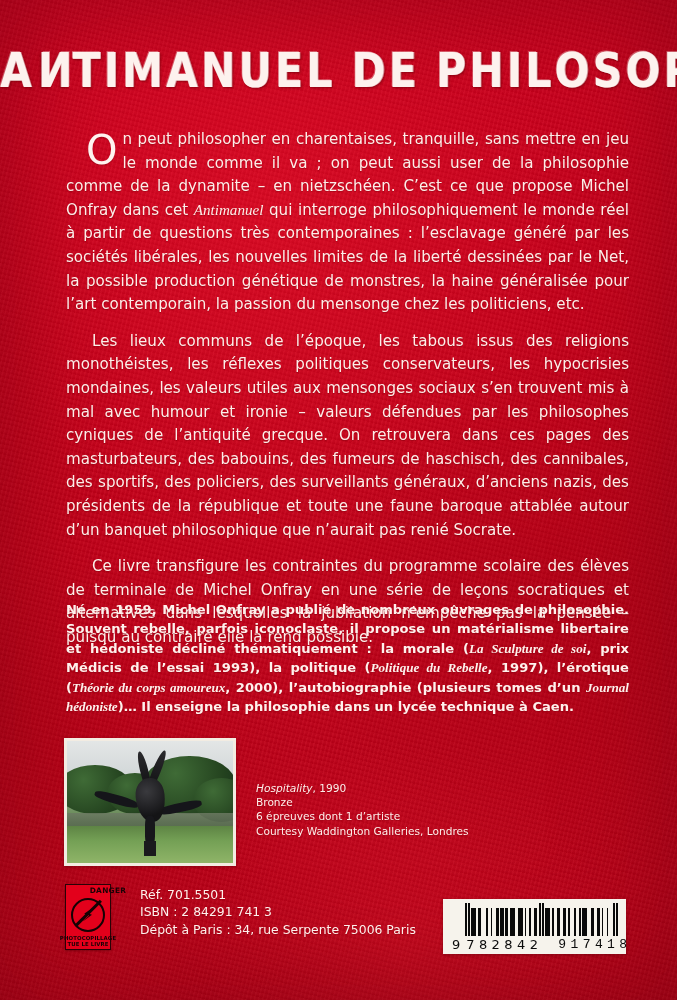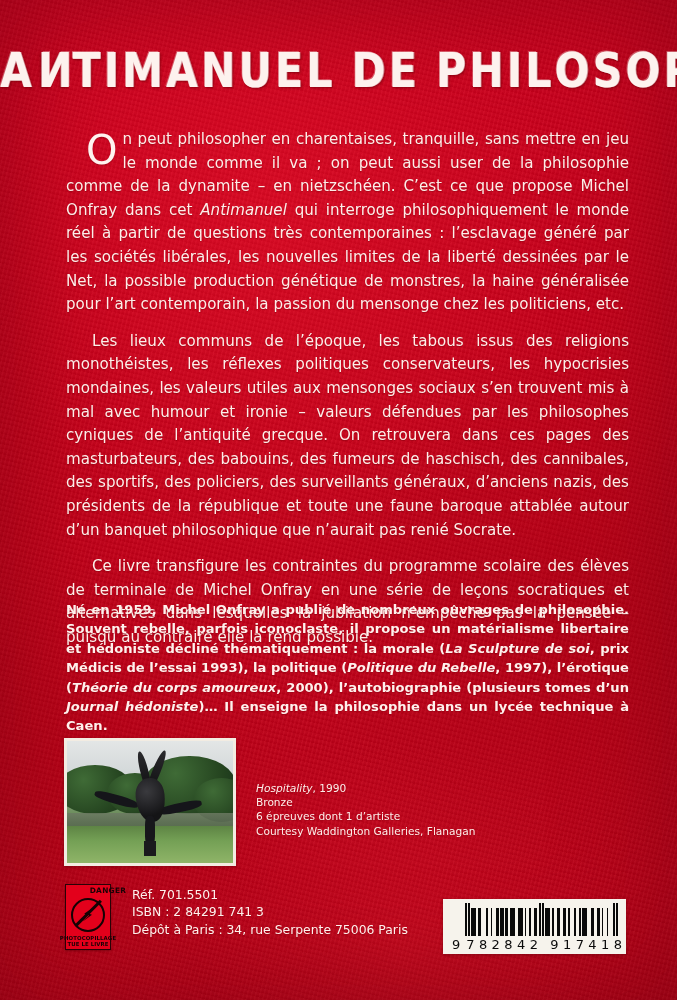--- a/index.html
+++ b/index.html
@@ -97,20 +97,21 @@
     float: left;
     font-size: 40px;
     line-height: 40px;
     font-weight: 400;
     padding: 1px 5px 0 20px;
     margin-top: 1px;
     color: #fff3ef;
   }
   em {
     font-style: italic;
+    font-family: Liberation Serif, serif;
   }
 
   
   .bio {
     position: absolute;
     left: 66px;
     right: 48px;
     top: 600px;
     z-index: 3;
     color: #fff0ec;
@@ -298,21 +299,21 @@
     font-weight: 700;
     font-size: 5.4px;
     line-height: 6.2px;
     text-align: center;
     letter-spacing: .1px;
   }
 
   
   .pub {
     position: absolute;
-    left: 132px;
+    left: 140px;
     top: 886px;
     z-index: 3;
     color: #fff0ec;
     font-family: "DejaVu Sans", sans-serif;
     font-size: 12.4px;
     line-height: 17.4px;
     text-shadow: 0 1px 1px rgba(120,0,14,0.4);
   }
 
   
@@ -348,21 +349,21 @@
     font-family: "DejaVu Sans", sans-serif;
     font-size: 13px;
     color: #0a0a0a;
     letter-spacing: 0;
     margin-top: 1px;
     padding-left: 1px;
   }
   .barcode-digits .lead { width: 16px; text-align: left; }
   .barcode-digits .grp { letter-spacing: 4.4px; }
   .barcode-digits .grp.left { margin-left: 6px; }
-  .barcode-digits .grp.right { margin-left: 8px; }
+  .barcode-digits .grp.right { margin-left: 16px; font-family: Liberation Mono, monospace; }
 </style>
 </head>
 <body>
 
 <div class="cover">
 
   <div class="title-wrap">
     <div class="title">
       <span class="ch">A</span><span class="ch flip">N</span><span class="ch">T</span><span class="ch">I</span><span class="ch">M</span><span class="ch">A</span><span class="ch">N</span><span class="ch">U</span><span class="ch">E</span><span class="ch">L</span><span class="sp"></span><span class="ch">D</span><span class="ch">E</span><span class="sp"></span><span class="ch">P</span><span class="ch">H</span><span class="ch">I</span><span class="ch">L</span><span class="ch">O</span><span class="ch">S</span><span class="ch">O</span><span class="ch">P</span>
     </div>
@@ -398,21 +399,21 @@
         <div class="leg"></div>
         <div class="plinth"></div>
       </div>
     </div>
   </div>
 
   <div class="caption">
     <div><span class="it">Hospitality</span><span>, 1990</span></div>
     <div>Bronze</div>
     <div>6 épreuves dont 1 d’artiste</div>
-    <div>Courtesy Waddington Galleries, Flanagan</div>
+    <div>Courtesy Waddington Galleries, Londres</div>
   </div>
 
   <div class="danger">
     <div class="d-top">DANGER</div>
     <div class="d-mid">
       <span class="bolt">⚡</span>
       <span class="slash"></span>
     </div>
     <div class="d-bot">
       <div>PHOTOCOPILLAGE</div>

